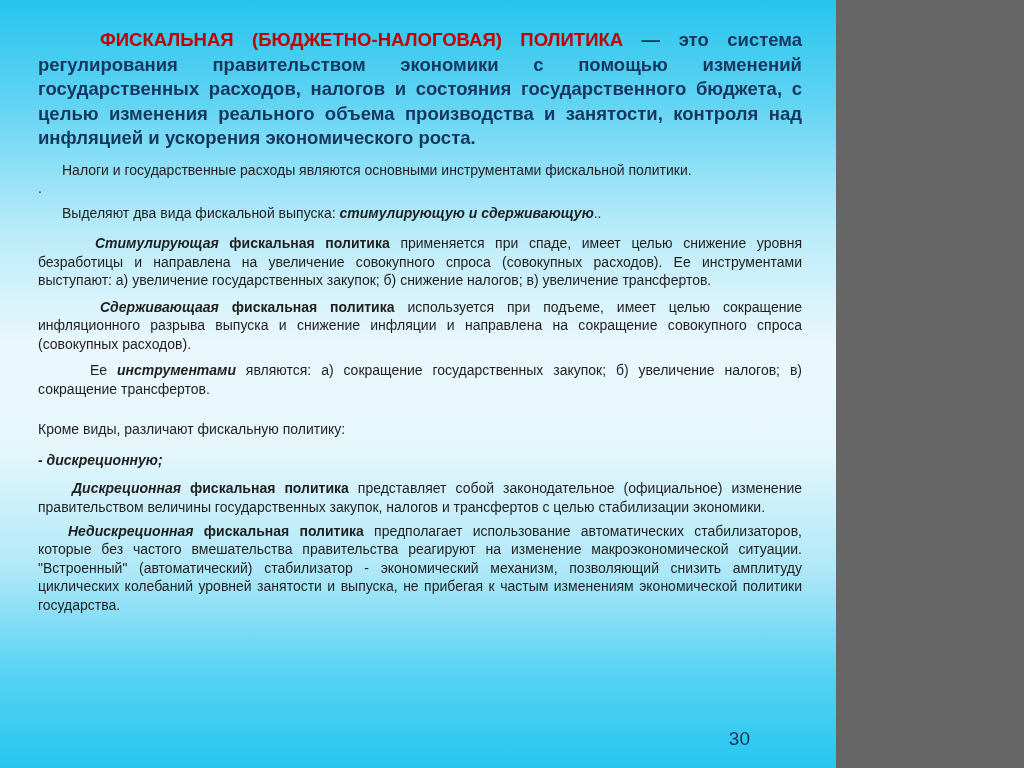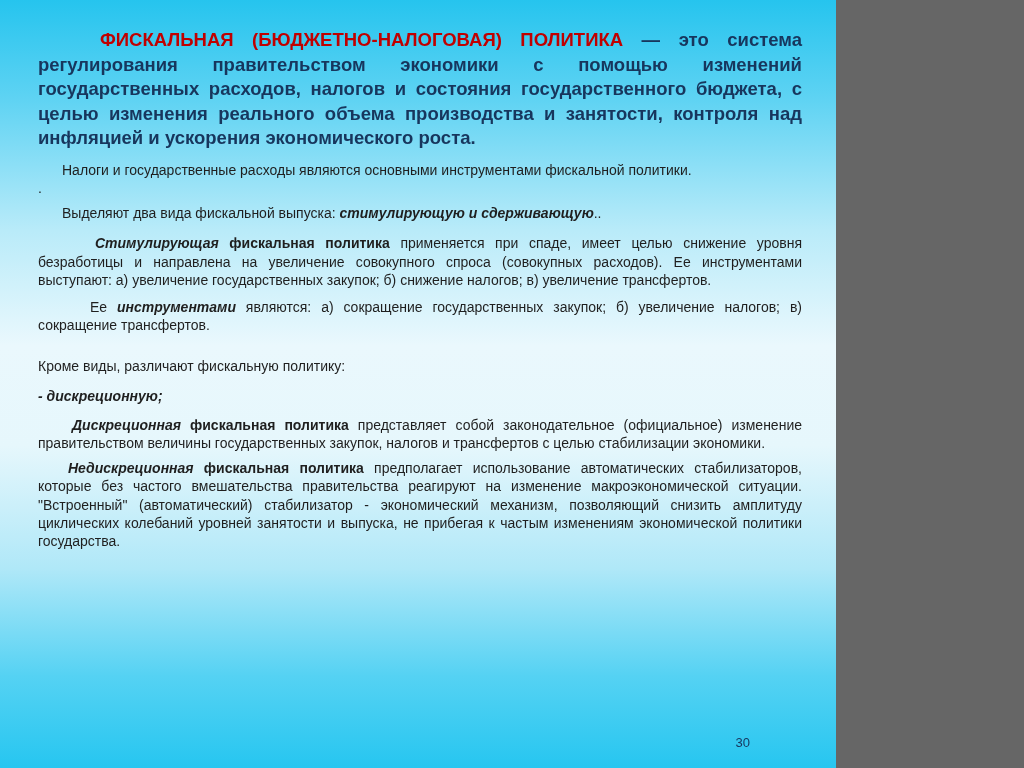--- a/index.html
+++ b/index.html
@@ -41,40 +41,41 @@
   .ind52 { text-indent:52px; }
   .ind30 { text-indent:30px; }
   .mt10 { margin-top:10px !important; }
   .mt8  { margin-top:8px  !important; }
   .mt6  { margin-top:6px  !important; }
   .mt12 { margin-top:12px !important; }
   .mt22 { margin-top:22px !important; }
   .page-number {
     position:absolute;
     right:86px; bottom:18px;
-    font-size:13px;
+    font-size:19px;
     color:#17365d;
   }
 </style>
 </head>
 <body>
 
 <div class="slide">
 
   <p class="def"><span class="red">ФИСКАЛЬНАЯ (БЮДЖЕТНО-НАЛОГОВАЯ) ПОЛИТИКА</span><span> — </span><span>это система регулирования правительством экономики с помощью изменений государственных расходов, налогов и состояния государственного бюджета, с целью изменения реального объема производства и занятости, контроля над инфляцией и ускорения экономического роста.</span></p>
 
   <p class="ind24 mt10">Налоги и государственные расходы являются основными инструментами фискальной политики.</p>
 
 
   <p>.</p>
 
   <p class="ind24 mt6"><span>Выделяют два вида фискальной выпуска: </span><span class="bi">стимулирующую и сдерживающую</span><span>..</span></p>
 
   <p class="ind57 mt12"><span class="bi">Стимулирующая</span><span class="b"> фискальная политика</span><span> применяется при спаде, имеет целью  снижение уровня безработицы и направлена на увеличение совокупного спроса (совокупных расходов). Ее инструментами выступают: а) увеличение государственных закупок; б) снижение налогов; в) увеличение трансфертов.</span></p>
 
+  <p class="ind62 mt8"><span class="bi">Сдерживающаая</span><span class="b"> фискальная политика</span><span> используется при подъеме, имеет целью сокращение инфляционного разрыва выпуска и снижение инфляции и направлена на сокращение совокупного спроса (совокупных расходов).</span></p>
 
   <p class="ind52 mt8"><span>Ее </span><span class="bi">инструментами</span><span> являются: а) сокращение государственных закупок; б) увеличение налогов; в) сокращение трансфертов.</span></p>
 
   <p class="mt22">Кроме виды, различают фискальную политику:</p>
 
   <p class="bi mt12">- дискреционную;</p>
 
 
   <p class="ind34 mt10"><span class="bi">Дискреционная</span><span class="b"> фискальная политика</span><span> представляет собой законодательное (официальное) изменение правительством величины государственных закупок, налогов и трансфертов с целью стабилизации экономики.</span></p>
 

